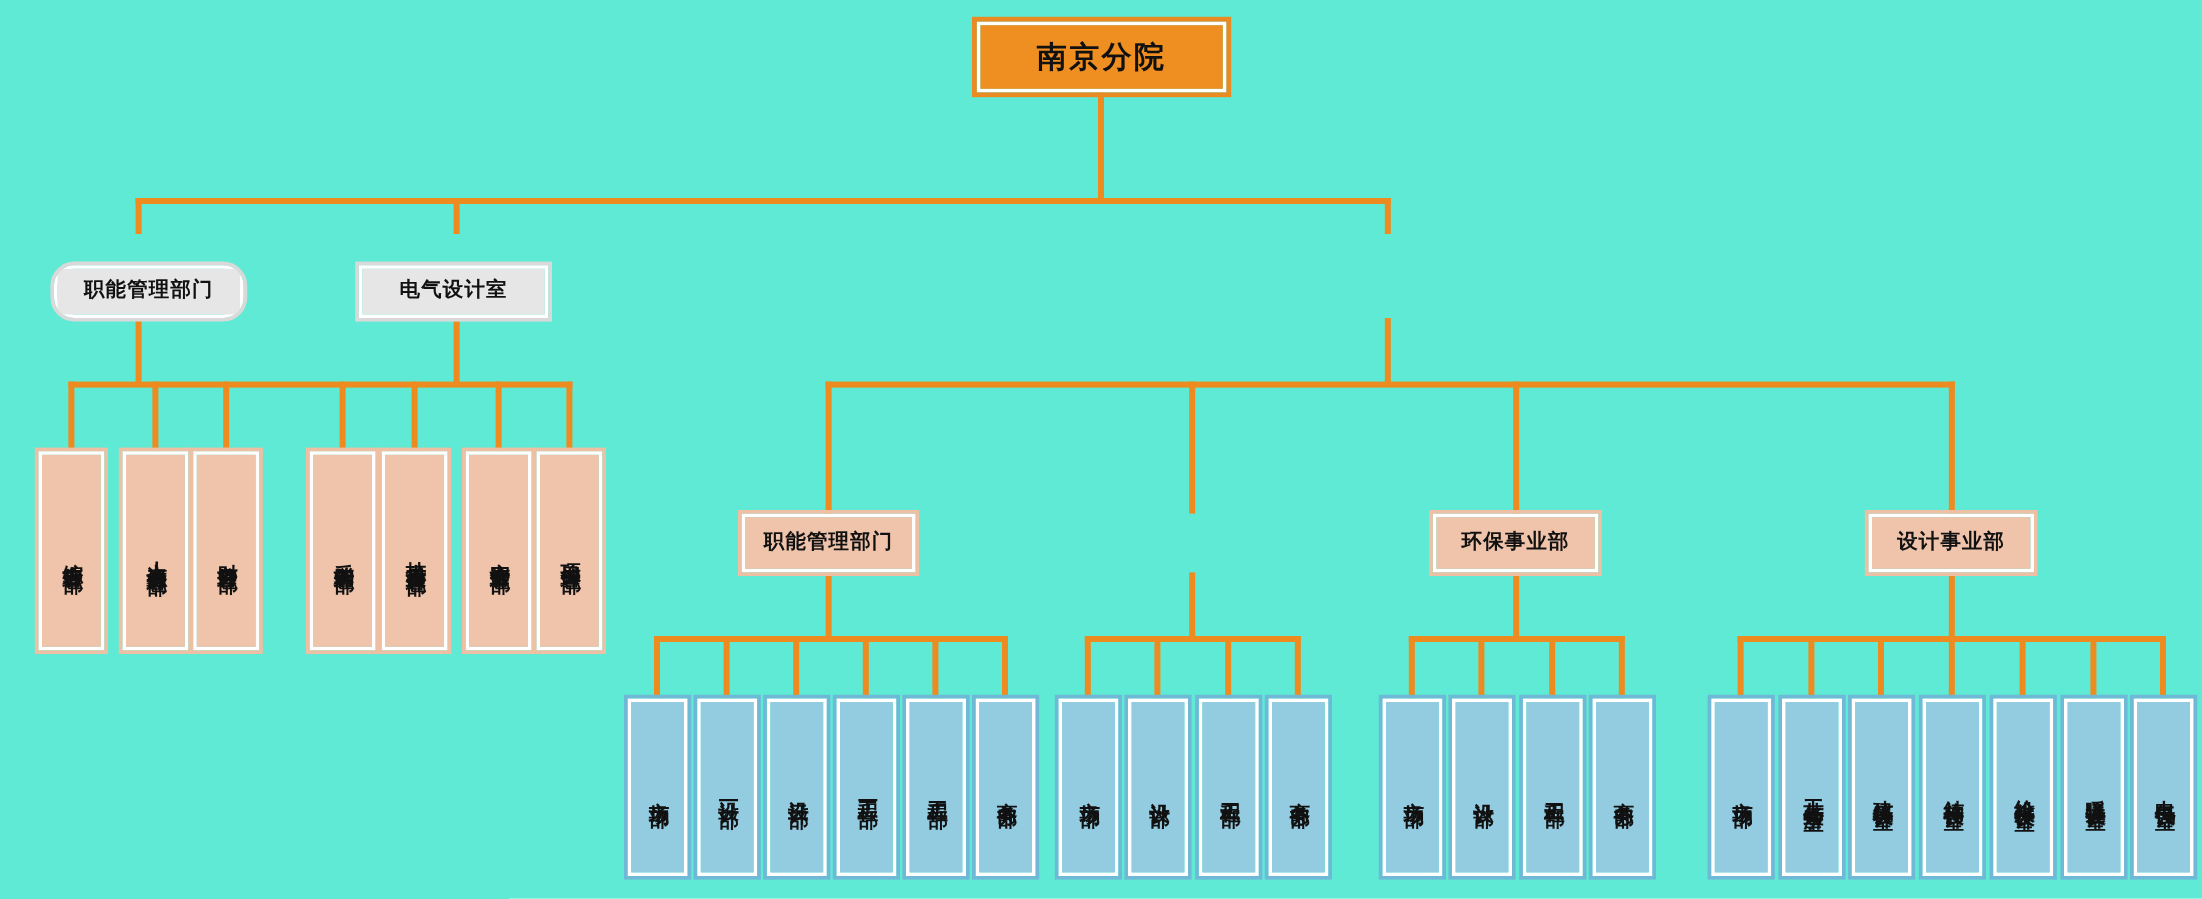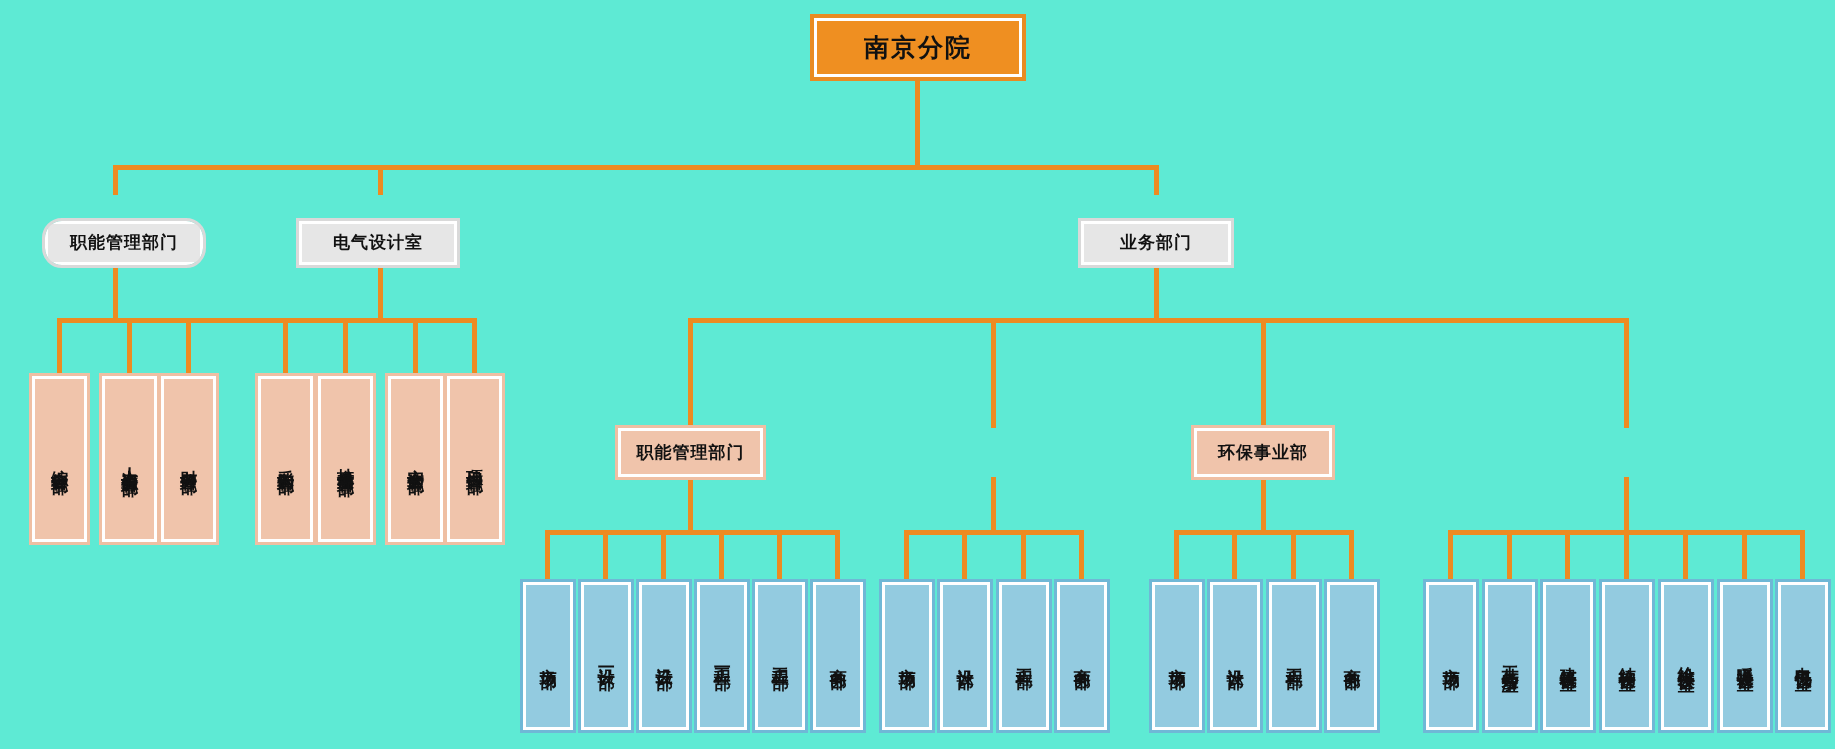--- a/index.html
+++ b/index.html
@@ -177,23 +177,20 @@
   </div>
 
   <div class="node node-grey" style="left:45px; top:221px; width:158px; height:44px;border-radius:17px;">
     <div class="inner">职能管理部门</div>
   </div>
 
   <div class="node node-grey" style="left:299px; top:221px; width:158px; height:44px;">
     <div class="inner">电气设计室</div>
   </div>
 
-  <div class="node node-grey" style="left:1081px; top:221px; width:150px; height:44px;">
-    <div class="inner">业务部门</div>
-  </div>
 
   <div class="node node-salmon-v" style="left:32px; top:376px; width:55px; height:166px;">
     <div class="inner">综合管理部</div>
   </div>
   <div class="node node-salmon-v" style="left:102px; top:376px; width:55px; height:166px;">
     <div class="inner">人力资源管理部</div>
   </div>
   <div class="node node-salmon-v" style="left:161px; top:376px; width:55px; height:166px;">
     <div class="inner">财务管理部</div>
   </div>
@@ -210,20 +207,23 @@
   <div class="node node-salmon-v" style="left:447px; top:376px; width:55px; height:166px;">
     <div class="inner">项目管理部</div>
   </div>
 
   <div class="node node-salmon" style="left:618px; top:428px; width:145px; height:49px;">
     <div class="inner">职能管理部门</div>
   </div>
   <div class="node node-salmon" style="left:1194px; top:428px; width:138px; height:49px;">
     <div class="inner">环保事业部</div>
   </div>
+  <div class="node node-salmon" style="left:1557px; top:428px; width:138px; height:49px;">
+    <div class="inner">设计事业部</div>
+  </div>
 
   <div class="node node-blue" style="left:523px; top:582px; width:50px; height:148px;">
     <div class="inner">市场部</div>
   </div>
   <div class="node node-blue" style="left:581px; top:582px; width:50px; height:148px;">
     <div class="inner">设计一部</div>
   </div>
   <div class="node node-blue" style="left:639px; top:582px; width:50px; height:148px;">
     <div class="inner">设计二部</div>
   </div>

